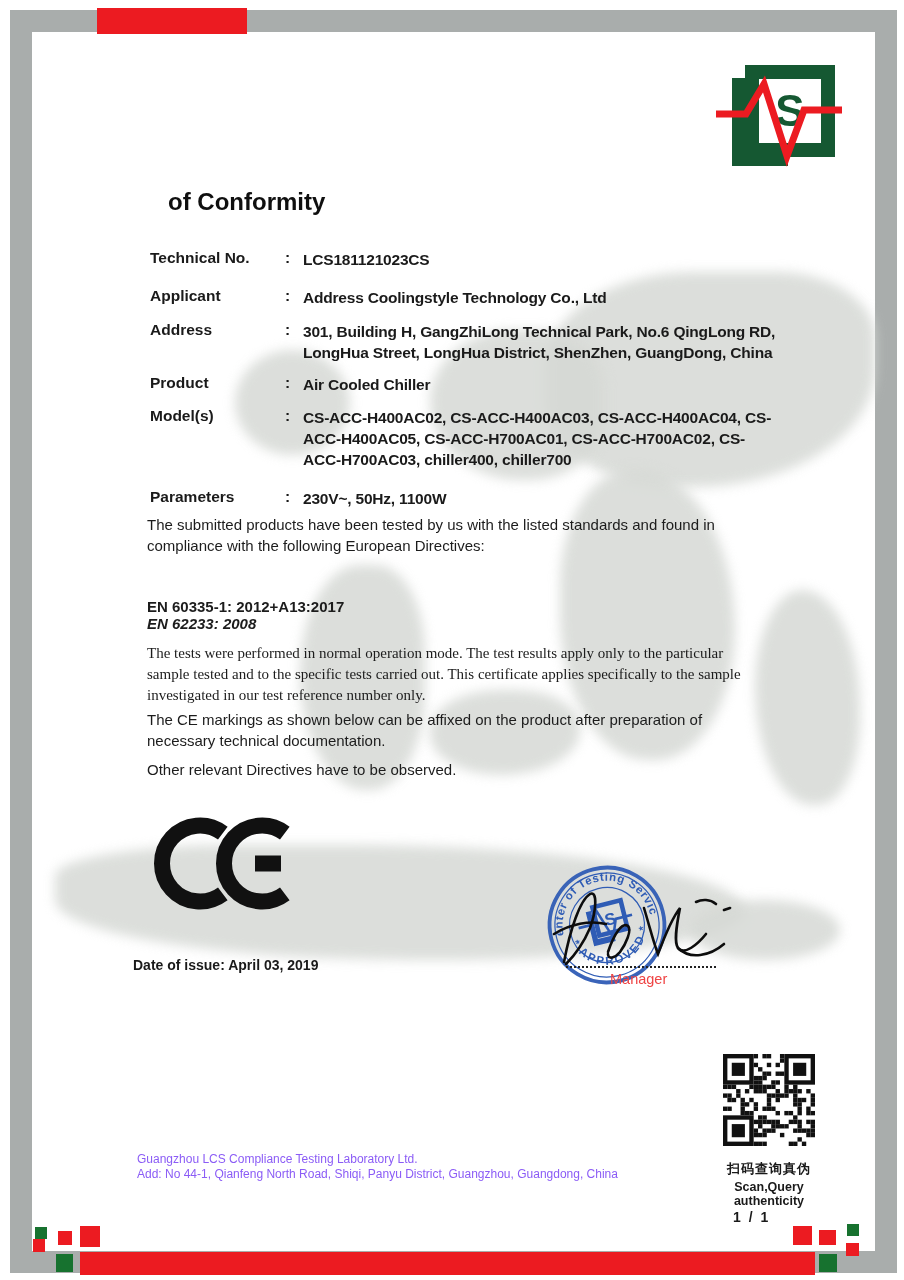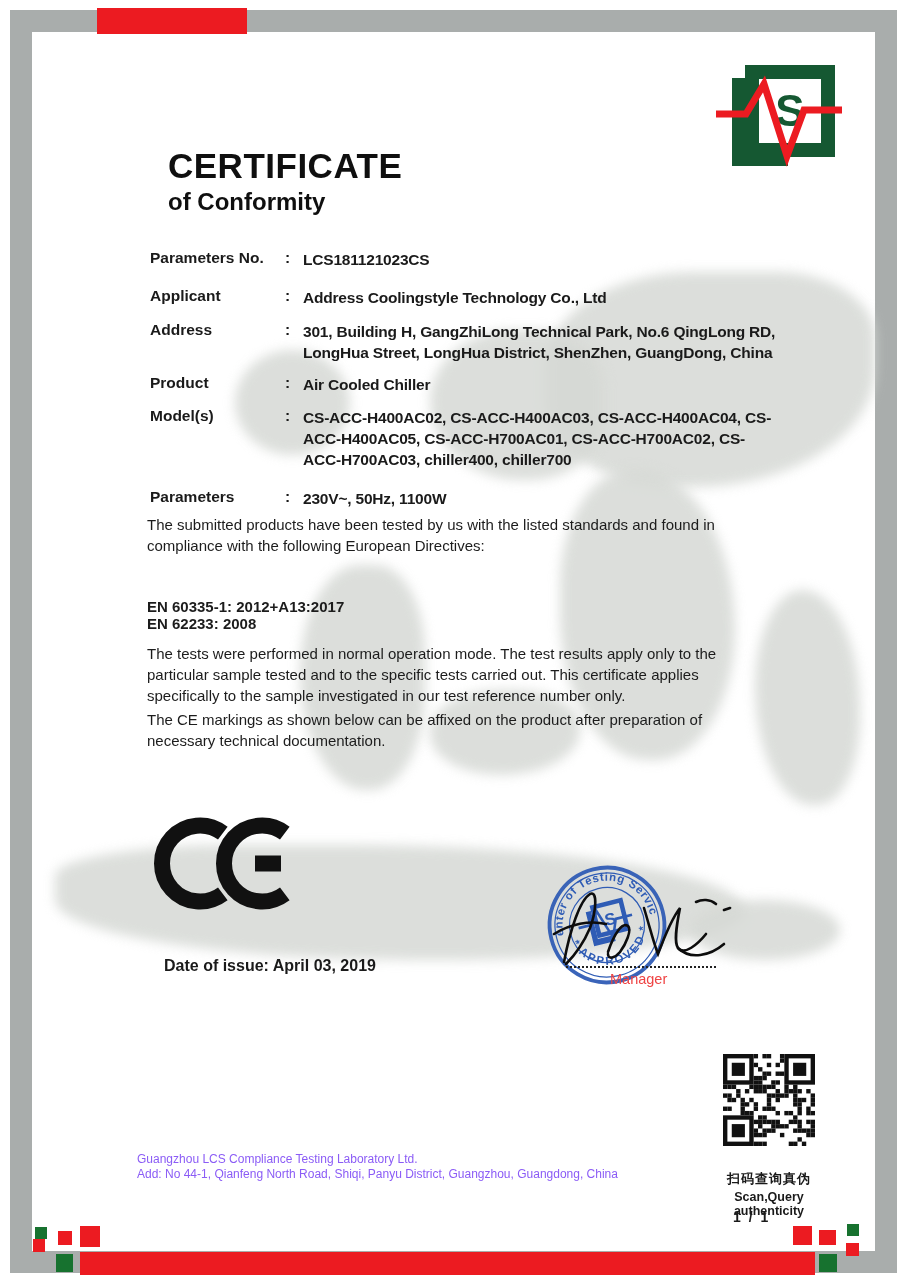--- a/index.html
+++ b/index.html
@@ -29,33 +29,33 @@
   .flabel{position:absolute;left:0;top:0;width:130px;font-size:15.5px;font-weight:700;}
   .fcolon{position:absolute;left:135px;top:0;font-size:15.5px;font-weight:700;}
   .fvalue{position:absolute;left:153px;top:0;width:478px;font-size:15.5px;font-weight:700;
           line-height:21px;letter-spacing:-0.2px;}
 
   
   .para{left:147px;width:600px;font-size:15px;line-height:21px;color:#1c1c1c;}
   .bold{font-weight:700;}
 
   .ce-mark{left:148px;top:812px;}
-  .date-line{left:164px;top:957px;font-size:16px;font-weight:700;}
+  .date-line{left:133px;top:957px;font-size:14px;font-weight:700;}
 
   
   .stamp{left:542px;top:860px;width:130px;height:130px;transform:rotate(-14deg);}
   .signature{left:548px;top:880px;width:190px;height:100px;}
   .sig-line{left:566px;top:966px;width:150px;border-top:2px dotted #222;}
   .manager{left:610px;top:971px;font-size:14.5px;color:#ef4444;}
 
   
   .footer{left:137px;top:1152px;width:560px;font-size:12px;line-height:15px;color:#8b5cf6;}
   .qr-wrap{left:714px;top:1054px;width:110px;text-align:center;}
   .qr-svg{width:92px;height:92px;display:block;margin:0 auto;}
-  .qr-cn{font-size:13px;font-weight:700;margin-top:24px;letter-spacing:1px;}
+  .qr-cn{font-size:13px;font-weight:700;margin-top:14px;letter-spacing:1px;}
   .qr-en{font-size:12.5px;font-weight:700;margin-top:2px;}
   .pageno{left:733px;top:1186px;font-size:14px;font-weight:700;letter-spacing:2px;margin-top:23px;}
 </style>
 </head>
 <body>
 
 <div class="page">
 
   <div class="abs frame"></div>
   <div class="abs bar-red-top"></div>
@@ -85,25 +85,24 @@
     <div class="blob" style="left:690px;top:900px;width:150px;height:60px;border-radius:50%;"></div>
   </div>
 
   <svg class="abs lcs-logo" viewBox="0 0 135 108">
     <path d="M20 14 h14 v72 h42 v16 h-56 Z" fill="#155832"></path>
     <rect x="40" y="8" width="76" height="78" fill="none" stroke="#155832" stroke-width="14"></rect>
     <text x="78" y="62" font-size="44" font-weight="bold" fill="#155832" text-anchor="middle" font-family="Liberation Sans, sans-serif">S</text>
     <polyline points="4,50 34,50 52,20 75,92 92,46 130,46" fill="none" stroke="#ec1b21" stroke-width="7"></polyline>
   </svg>
 
-  <div class="abs title">CERTIFICATE</div>
   <div class="abs subtitle">of Conformity</div>
 
   <div class="abs field-row" style="top:249px;">
-    <span class="flabel">Parameters No.</span>
+    <span class="flabel">Technical No.</span>
     <span class="fcolon">:</span>
     <span class="fvalue">LCS181121023CS</span>
   </div>
   <div class="abs field-row" style="top:287px;">
     <span class="flabel">Applicant</span>
     <span class="fcolon">:</span>
     <span class="fvalue">Address Coolingstyle Technology Co., Ltd</span>
   </div>
   <div class="abs field-row" style="top:321px;">
     <span class="flabel">Address</span>
@@ -121,23 +120,24 @@
     <span class="fvalue">CS-ACC-H400AC02, CS-ACC-H400AC03, CS-ACC-H400AC04, CS-ACC-H400AC05, CS-ACC-H700AC01, CS-ACC-H700AC02, CS-ACC-H700AC03, chiller400, chiller700</span>
   </div>
   <div class="abs field-row" style="top:488px;">
     <span class="flabel">Parameters</span>
     <span class="fcolon">:</span>
     <span class="fvalue">230V~, 50Hz, 1100W</span>
   </div>
 
   <div class="abs para" style="top:514px;">The submitted products have been tested by us with the listed standards and found in compliance with the following European Directives:</div>
   <div class="abs para bold" style="top:596px;">EN 60335-1: 2012+A13:2017</div>
-  <div class="abs para bold" style="top:613px;">EN 62233: 2008</div>
-  <div class="abs para" style="top:643px;">The tests were performed in normal operation mode. The test results apply only to the particular sample tested and to the specific tests carried out. This certificate applies specifically to the sample investigated in our test reference number only.</div>
+  <div class="abs para bold" style="top:613px;font-style:italic;">EN 62233: 2008</div>
+  <div class="abs para" style="top:643px;font-family:Liberation Serif, serif;">The tests were performed in normal operation mode. The test results apply only to the particular sample tested and to the specific tests carried out. This certificate applies specifically to the sample investigated in our test reference number only.</div>
   <div class="abs para" style="top:709px;">The CE markings as shown below can be affixed on the product after preparation of necessary technical documentation.</div>
+  <div class="abs para" style="top:759px;">Other relevant Directives have to be observed.</div>
 
   <svg class="abs ce-mark" width="150" height="103" viewBox="0 0 150 103" role="img" aria-label="CE">
     <path d="M74.8 21.1 A38 38 0 1 0 74.8 81.9" fill="none" stroke="#111" stroke-width="16"></path>
     <path d="M136.8 21.1 A38 38 0 1 0 136.8 81.9" fill="none" stroke="#111" stroke-width="16"></path>
     <line x1="107" y1="51.5" x2="133" y2="51.5" stroke="#111" stroke-width="16"></line>
   </svg>
 
   <div class="abs date-line">Date of issue: April 03, 2019</div>
 
   <svg class="abs stamp" viewBox="0 0 170 170">

